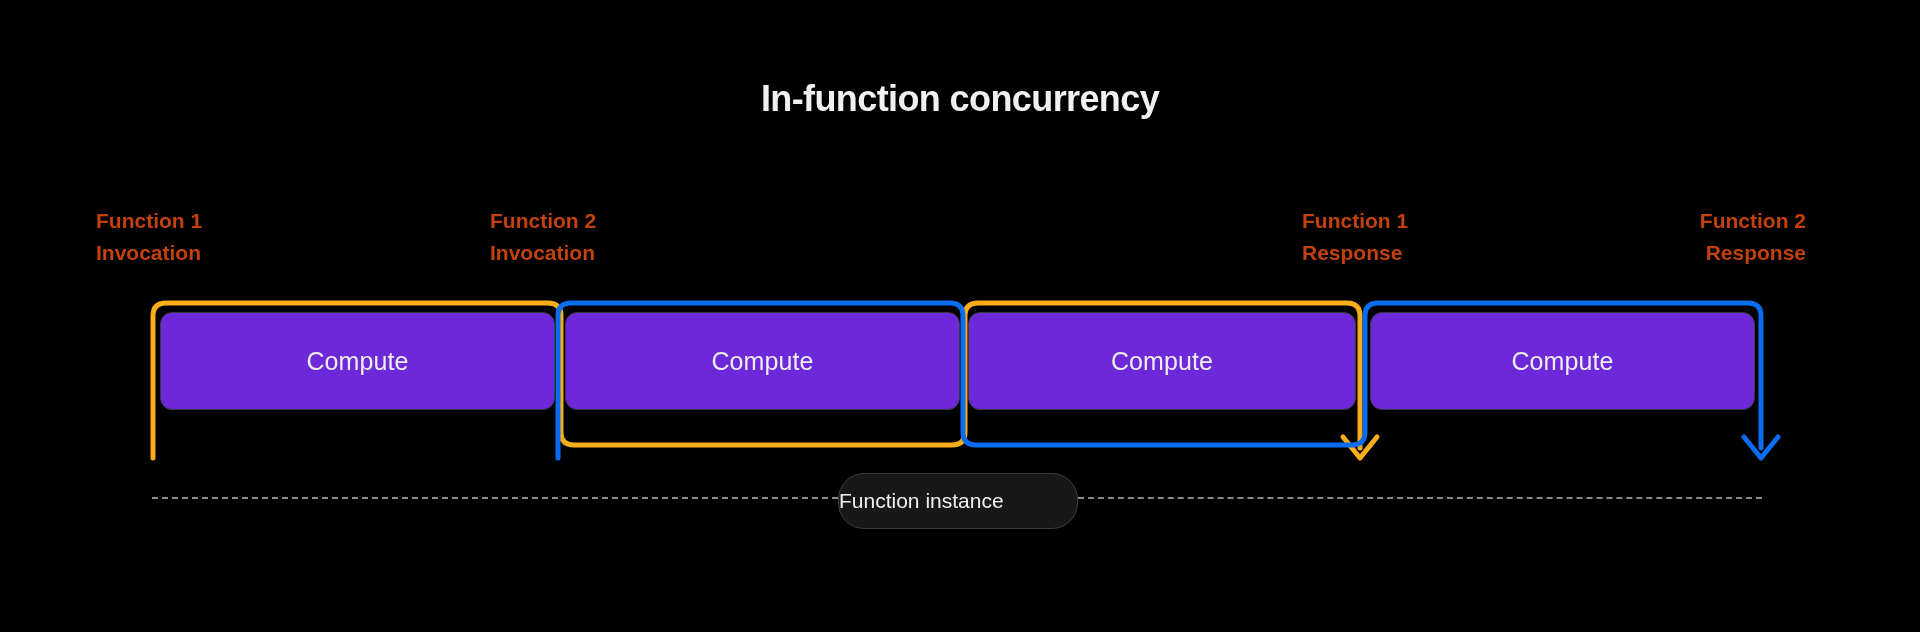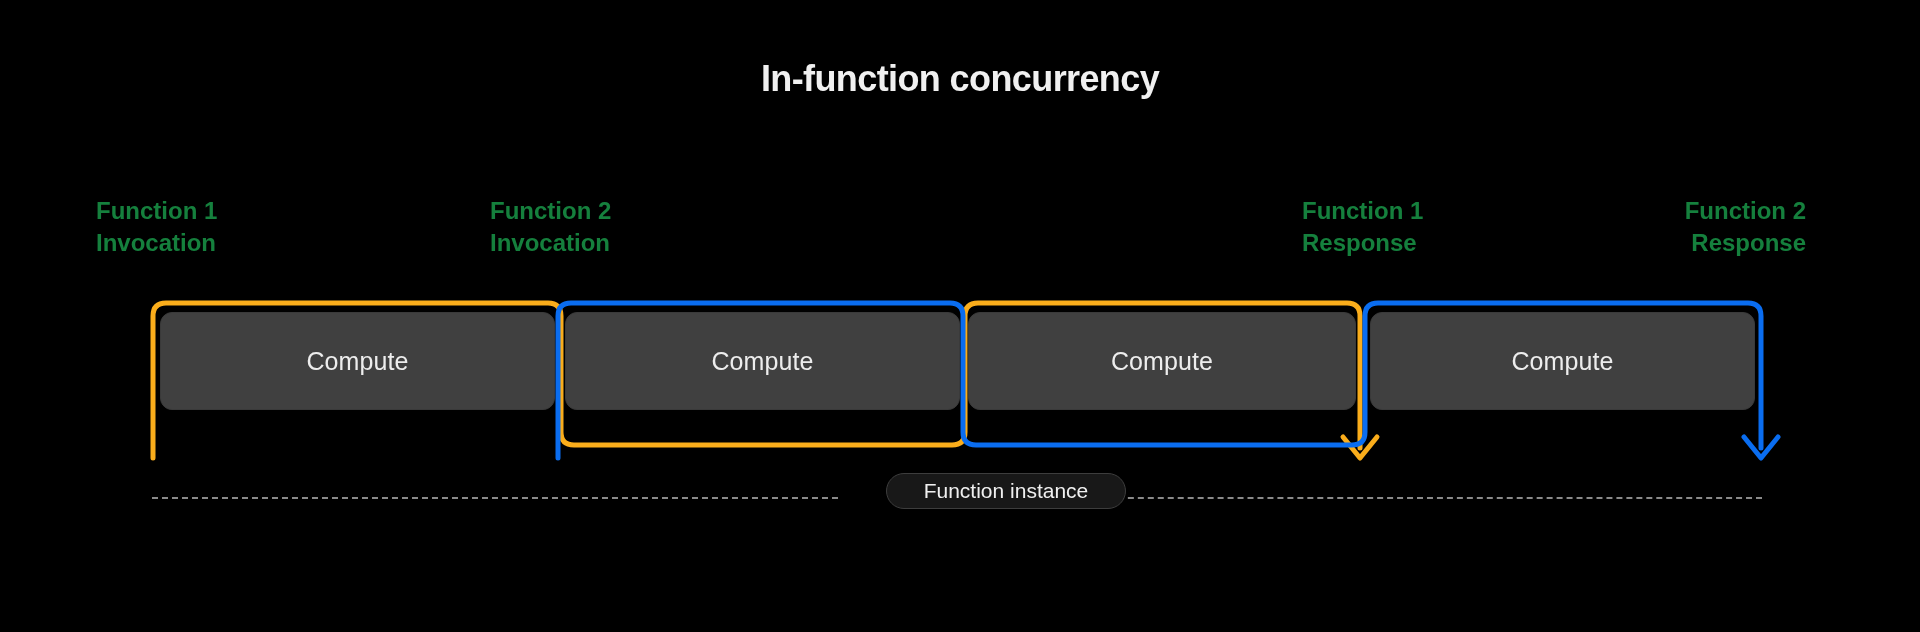--- a/index.html
+++ b/index.html
@@ -6,41 +6,41 @@
   body{
     width:1920px;height:632px;position:relative;overflow:hidden;
     font-family:"Liberation Sans","DejaVu Sans",sans-serif;
     color:#f2f2f2;
     -webkit-font-smoothing:antialiased;
   }
   #stage{position:absolute;inset:0;}
 
   
   #title{
-    position:absolute;left:0;right:0;top:58px;
+    position:absolute;left:0;right:0;top:78px;
     text-align:center;
     font-size:36px;font-weight:700;letter-spacing:-0.6px;
     color:#f0f0f0;
     line-height:1.15;
   }
 
   
   .marker{
-    position:absolute;top:195px;
-    font-size:24px;font-weight:700;line-height:32px;
-    color:#15803d;white-space:nowrap;
+    position:absolute;top:205px;
+    font-size:21px;font-weight:700;line-height:32px;
+    color:#c2410c;white-space:nowrap;
   }
   .marker .l2{font-weight:700;}
   .marker.left{text-align:left;}
   .marker.right{text-align:right;}
 
   
   .compute-box{
     position:absolute;top:312px;height:98px;
-    background:#404040;
+    background:#6d28d9;
     border:1px solid #3a3a3a;
     border-radius:12px;
     display:flex;align-items:center;justify-content:center;
     box-sizing:border-box;
   }
   .compute-label{
     font-size:25px;font-weight:400;color:#ededed;letter-spacing:0.1px;
   }
 
   
@@ -49,23 +49,23 @@
 
   
   #dash-left,#dash-right{
     position:absolute;top:497px;height:0;
     border-top:2px dashed #8a8a8a;
   }
   #dash-left{left:152px;width:686px;}
   #dash-right{left:1078px;width:684px;}
 
   #instance-pill{
-    position:absolute;top:473px;left:886px;width:240px;height:36px;
+    position:absolute;top:473px;left:838px;width:240px;height:56px;
     background:#181818;border:1px solid #3d3d3d;border-radius:26px;
-    display:flex;align-items:center;justify-content:center;
+    display:flex;align-items:center;
     box-sizing:border-box;
   }
   #instance-pill span{font-size:21px;font-weight:400;color:#f0f0f0;}
 </style>
 </head>
 <body>
 
 <div id="stage">
 
   <div id="title">In-function concurrency</div>

